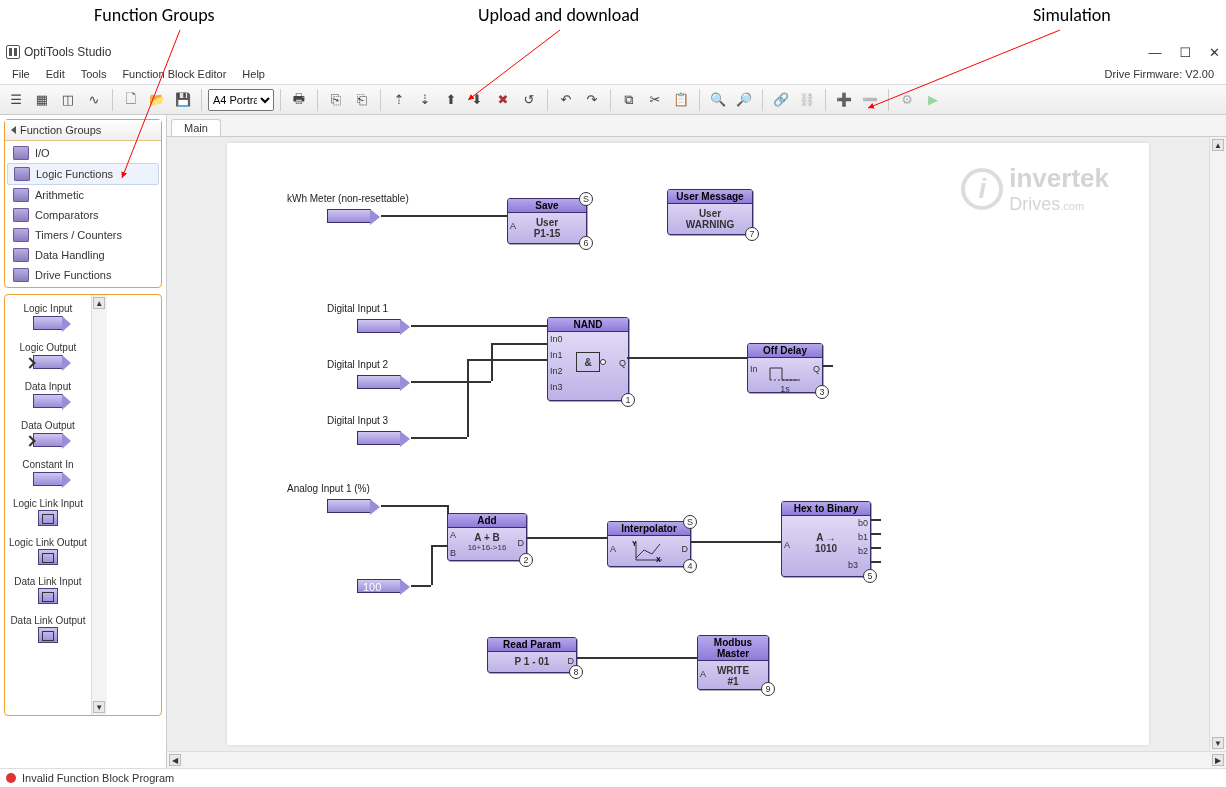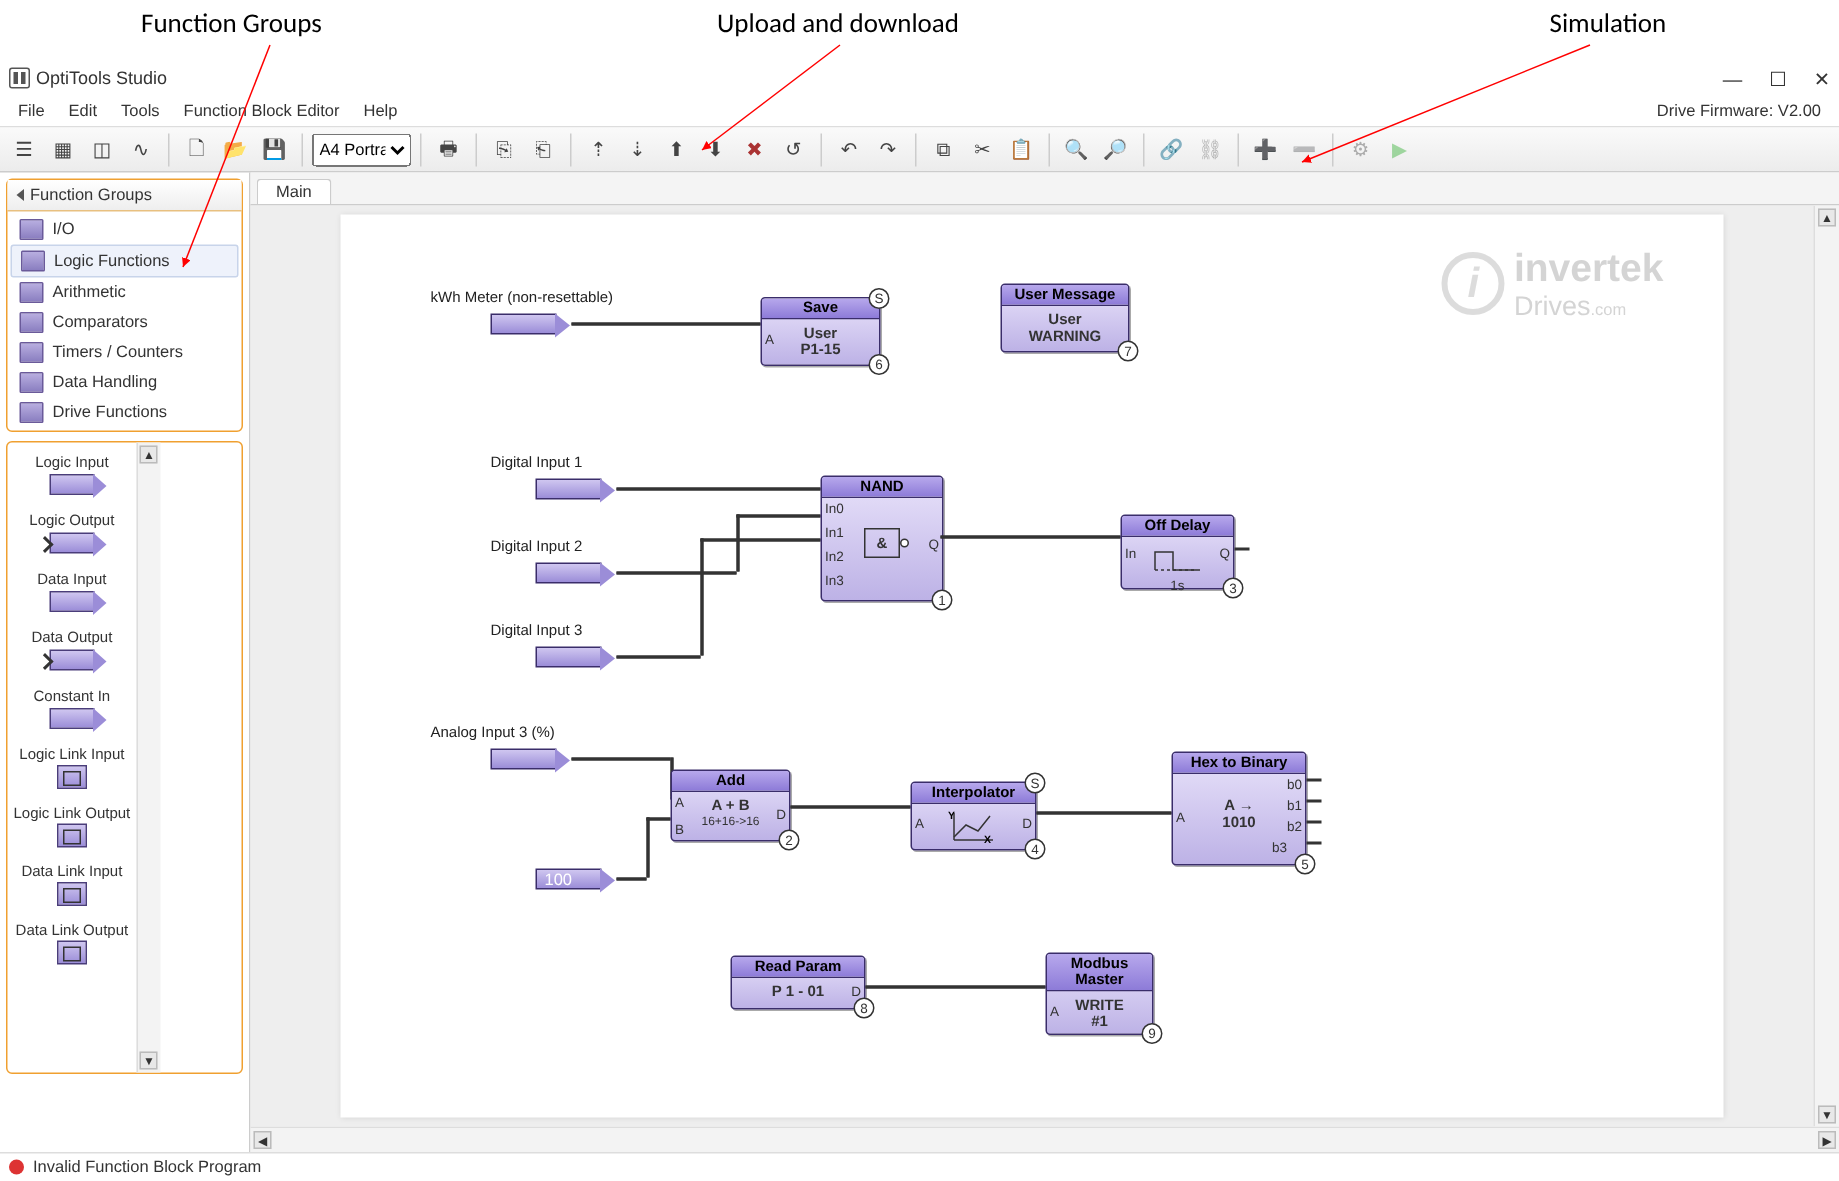--- a/index.html
+++ b/index.html
@@ -365,21 +365,21 @@
             <svg width="34" height="20" style="margin-top:2px;">
                 <polyline points="2,16 2,4 14,4 14,16 30,16" fill="none" stroke="#333" stroke-width="1"></polyline>
                 <polyline points="2,16 32,16" stroke="#333" stroke-dasharray="2,2" stroke-width="1"></polyline>
               </svg>
             <div style="font-size:9px; font-weight:normal; margin-top:-2px;">1s</div>
           </div>
           <div class="pin-num" style="right:-7px; bottom:-7px;">3</div>
         </div>
         <div class="port-stub" style="left:596px; top:222px;"></div>
 
-        <div class="src-label" style="left:60px; top:340px;">Analog Input 3 (%)</div>
+        <div class="src-label" style="left:60px; top:340px;">Analog Input 1 (%)</div>
         <div class="src-arrow" style="left:100px; top:356px;"></div>
         <div class="src-arrow" style="left:130px; top:436px;"></div>
         <div class="src-label" style="left:136px; top:438px; font-size:11px; color:#fff;">100</div>
 
         <div class="wire wire-h" style="left:154px; top:362px; width:66px;"></div>
         <div class="wire wire-h" style="left:184px; top:442px; width:20px;"></div>
         <div class="wire wire-v" style="left:204px; top:402px; height:40px;"></div>
         <div class="wire wire-h" style="left:204px; top:402px; width:16px;"></div>
         <div class="wire wire-v" style="left:220px; top:362px; height:26px;"></div>
         <div class="wire wire-h" style="left:220px; top:388px; width:2px;"></div>

